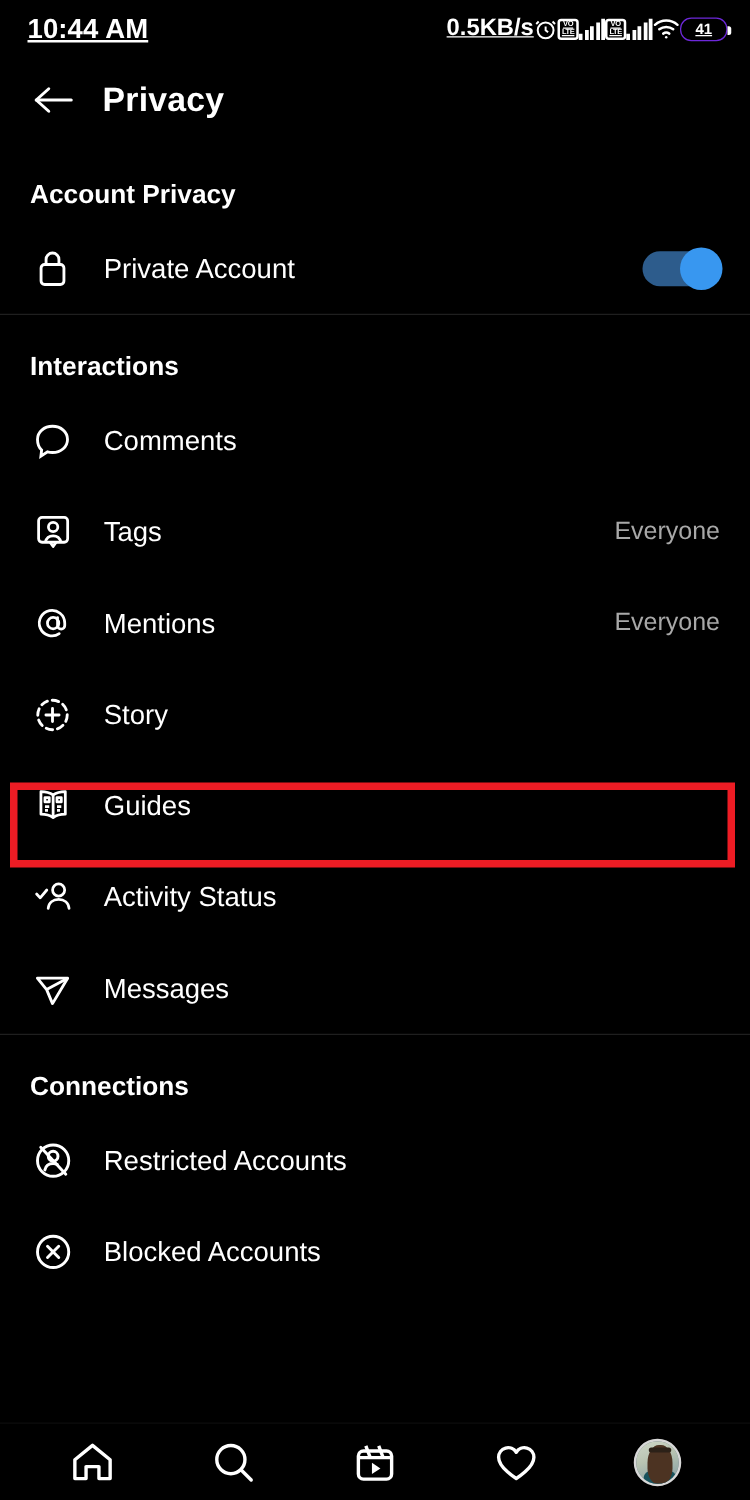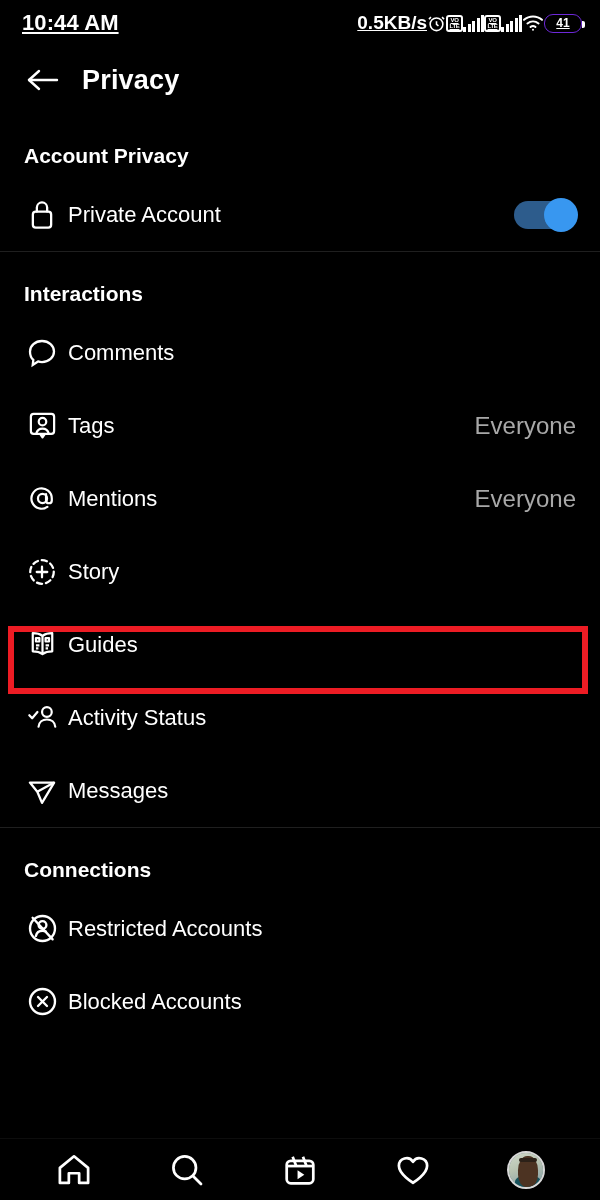--- a/index.html
+++ b/index.html
@@ -74,25 +74,25 @@
     position: relative;
     display: flex; align-items: center;
     height: 73px; padding: 0 24px;
   }
   .row-icon {
     width: 36px; height: 36px;
     display: flex; align-items: center; justify-content: center;
     flex: 0 0 36px;
   }
   .row-label {
-    font-size: 22px; color: #ffffff; margin-left: 8px;
+    font-size: 22px; color: #ffffff; margin-left: 23px;
     white-space: nowrap;
   }
   .row-value {
-    margin-left: auto; font-size: 24px; color: #a8a8a8;
+    margin-left: auto; font-size: 20px; color: #a8a8a8;
   }
 
   
   .toggle {
     margin-left: auto; position: relative;
     width: 62px; height: 28px; border-radius: 14px;
     background: #2d5c8c;
   }
   .toggle .knob {
     position: absolute; right: -2px; top: -3px;

